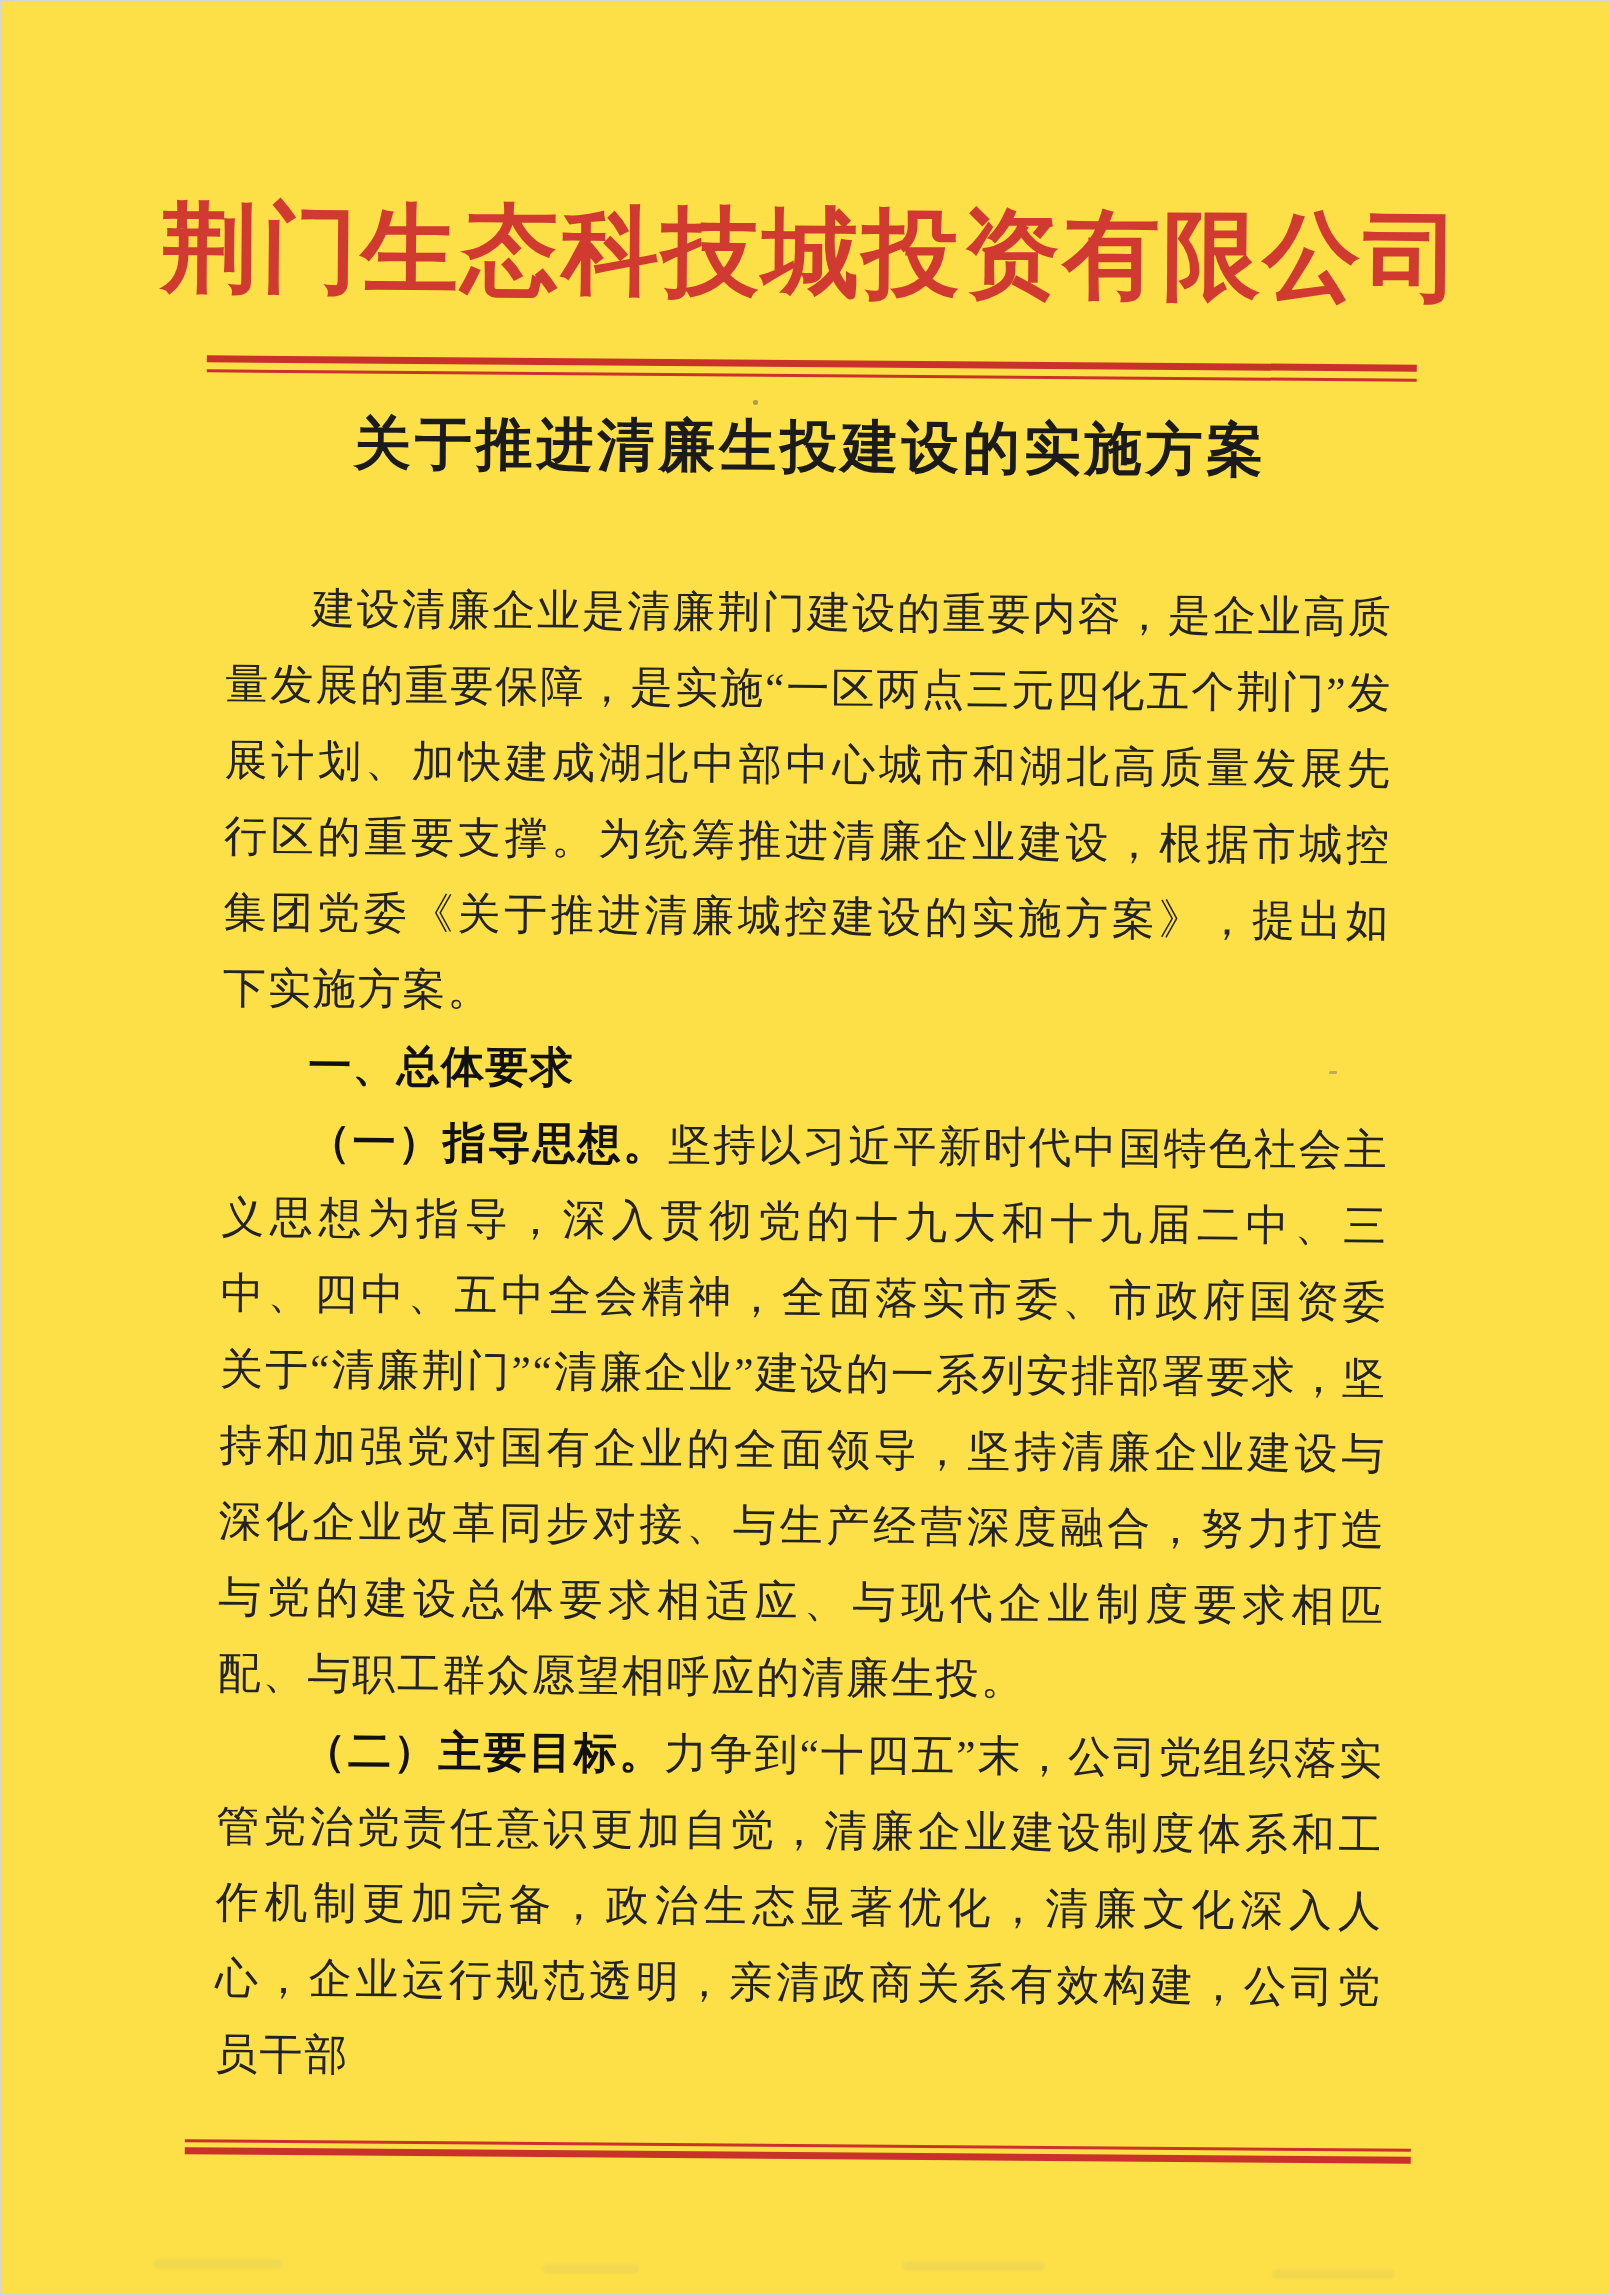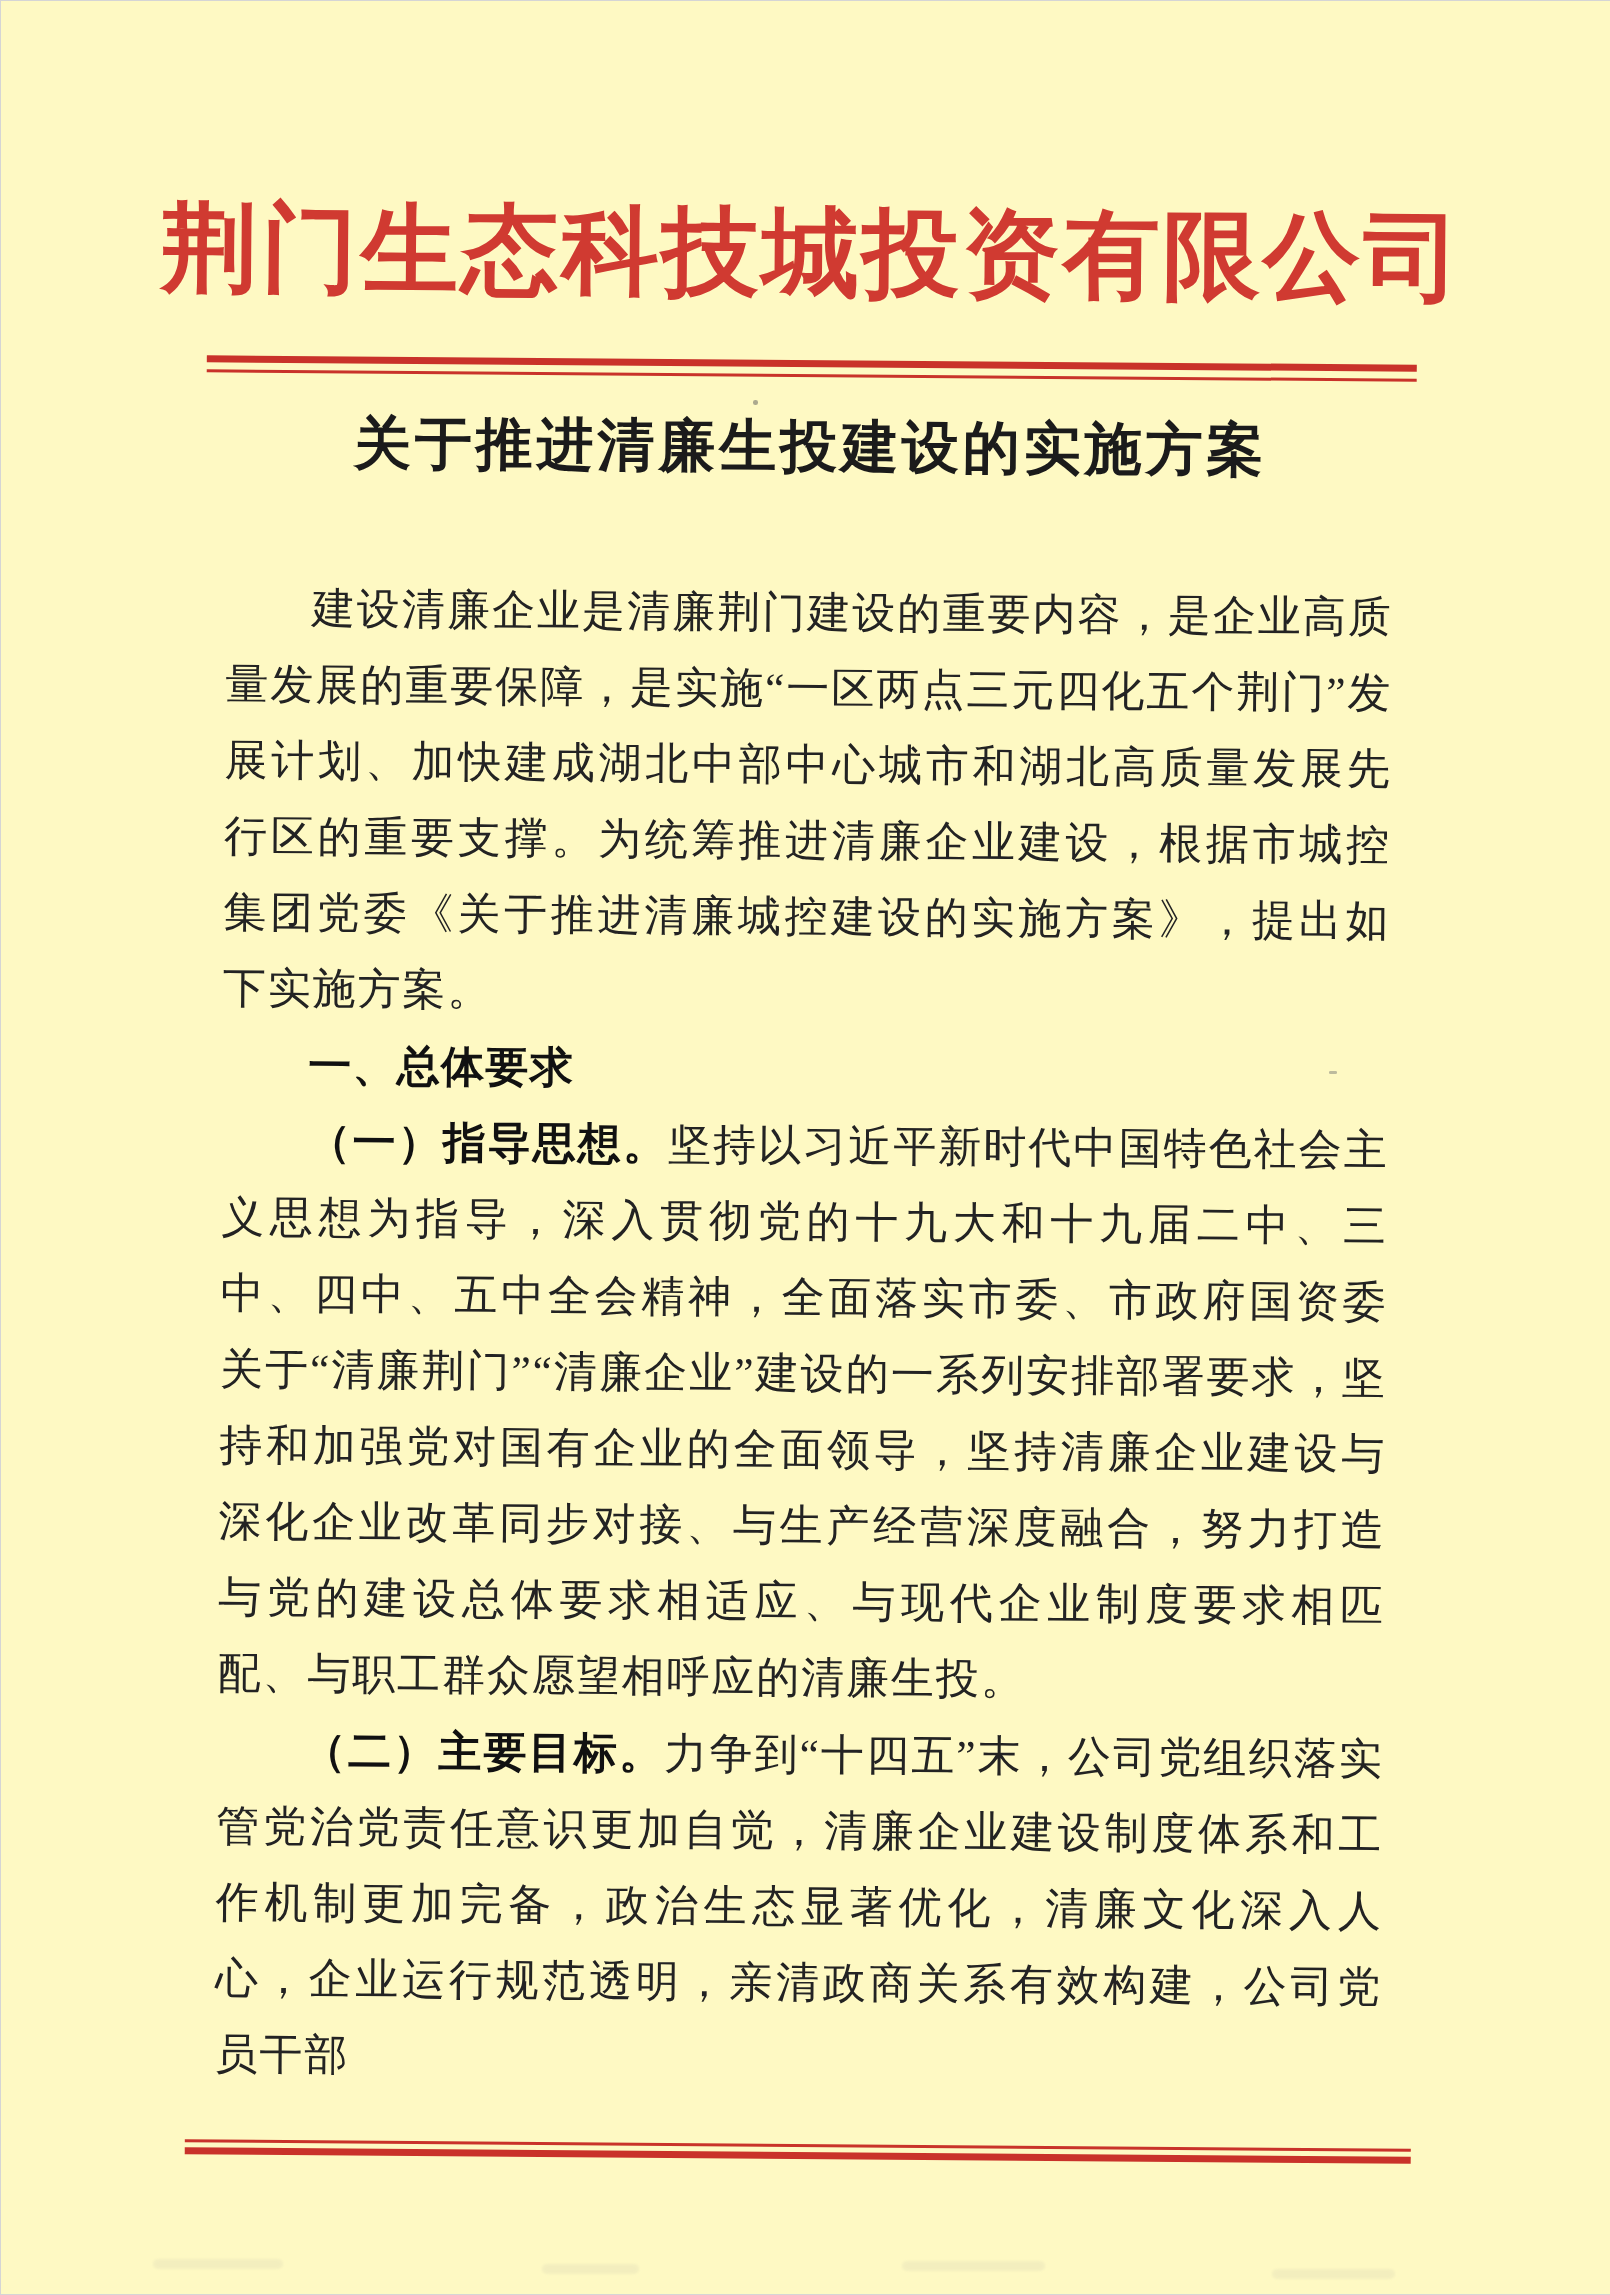--- a/index.html
+++ b/index.html
@@ -5,21 +5,21 @@
   html, body {
     margin: 0;
     padding: 0;
     background: #ffffff;
   }
   .page {
     position: relative;
     width: 1611px;
     height: 2295px;
     box-sizing: border-box;
-    background: #fef9c3;
+    background: #fde047;
     border: 1.9px solid #d5d5d5;
     overflow: hidden;
     font-family: "Liberation Serif", "DejaVu Serif", serif;
   }
   .tilt {
     position: relative;
     width: 100%;
     height: 100%;
     transform: rotate(0.45deg);
     transform-origin: 805px 1102px;

